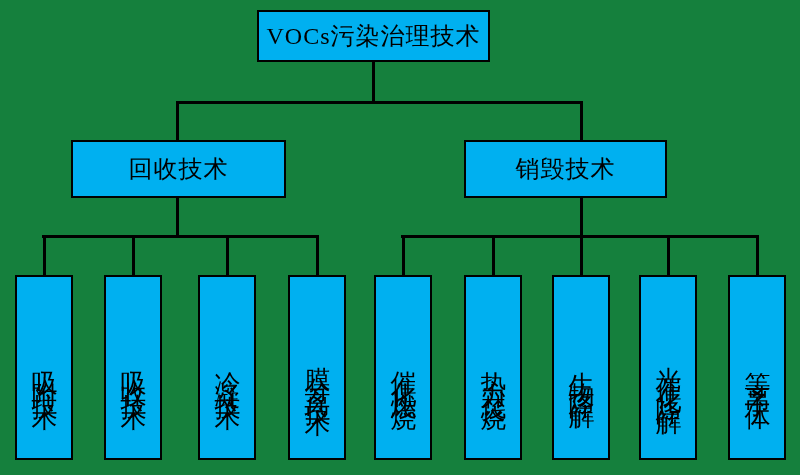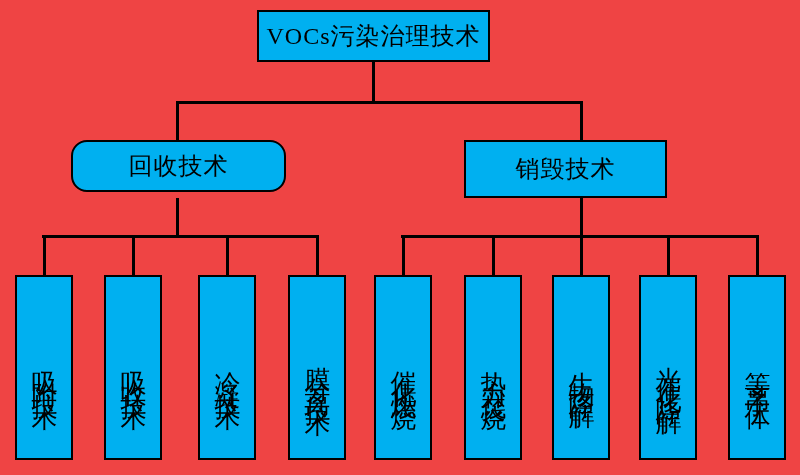--- a/index.html
+++ b/index.html
@@ -4,42 +4,42 @@
 <style>
   html, body {
     margin: 0;
     padding: 0;
     background: #ffffff;
   }
   #canvas {
     position: relative;
     width: 800px;
     height: 475px;
-    background: #ef4444;
+    background: #15803d;
     font-family: "Liberation Serif", "DejaVu Serif", serif;
     color: #000000;
     overflow: hidden;
   }
   .node {
     position: absolute;
     background: #00b0f0;
     border: 2px solid #000000;
     box-sizing: border-box;
     display: flex;
     align-items: center;
     justify-content: center;
     font-size: 24px;
     letter-spacing: 1px;
     white-space: nowrap;
   }
   .root-node {
     left: 257px; top: 10px; width: 233px; height: 52px;
   }
   .branch-left {
-    left: 71px; top: 140px; width: 215px; height: 52px; border-radius: 16px;
+    left: 71px; top: 140px; width: 215px; height: 58px;
   }
   .branch-right {
     left: 464px; top: 140px; width: 203px; height: 58px;
   }
   .leaf {
     position: absolute;
     top: 275px;
     width: 58px;
     height: 185px;
     background: #00b0f0;

